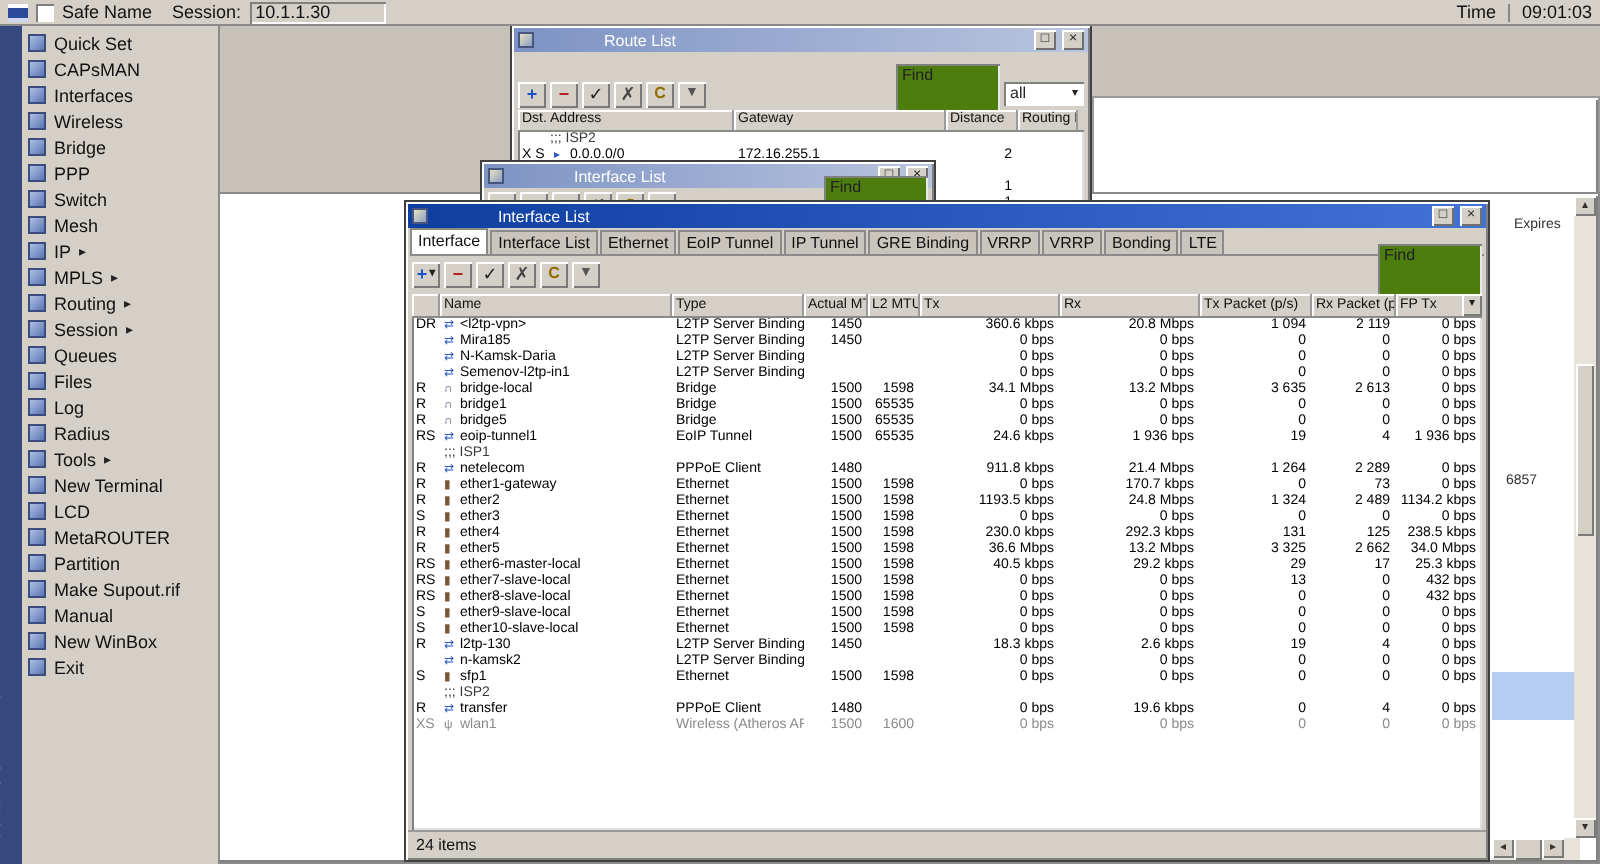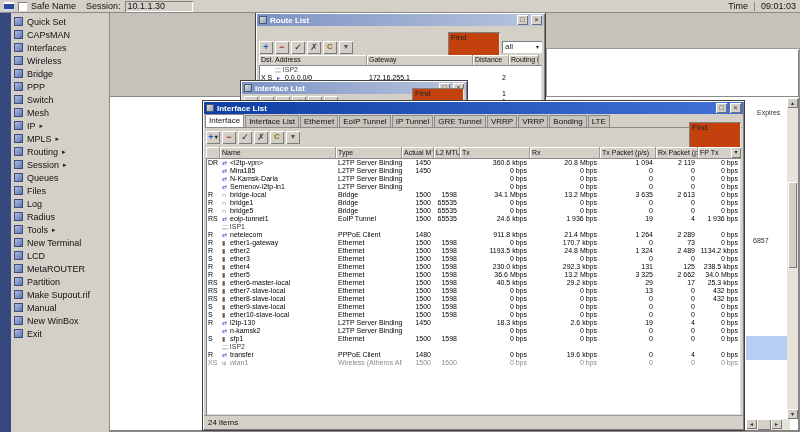--- a/index.html
+++ b/index.html
@@ -26,41 +26,41 @@
   .sb-item{height:13px;display:flex;align-items:center;gap:4px;padding:0 3px;font-size:9px;color:#111;cursor:default;}
   .sb-ic{width:9px;height:9px;flex:0 0 9px;background:linear-gradient(135deg,#aebfe2,#5b76b5);border:1px solid #3c4c7d;box-sizing:border-box;}
   .sb-label{white-space:nowrap;overflow:hidden;}
   .sb-arrow{font-size:7px;color:#222;}
 
   
   .win{position:absolute;background:#d4d0c8;border:1px solid #404040;
        box-shadow:inset 1px 1px 0 #ffffff,inset -1px -1px 0 #808080;box-sizing:border-box;}
   .titlebar{position:absolute;left:1px;top:1px;right:1px;height:12px;display:flex;align-items:center;gap:3px;padding:0 2px;box-sizing:border-box;}
   .titlebar .wicon{width:8px;height:8px;background:linear-gradient(135deg,#e8e0c0,#8aa0c8);border:1px solid #46567e;box-sizing:border-box;}
-  .titlebar .wtitle{font-size:8px;font-weight:bold;flex:1;white-space:nowrap;overflow:hidden;}
+  .titlebar .wtitle{font-size:8px;font-weight:normal;flex:1;white-space:nowrap;overflow:hidden;margin-left:32px;}
   .titlebar.active{background:linear-gradient(90deg,#0d3ea0,#4272d6);color:#fff;}
   .titlebar.inactive{background:linear-gradient(90deg,#7d93c4,#b9c5de);color:#fff;}
   .wbtn{width:11px;height:10px;background:#d4d0c8;box-shadow:inset 1px 1px 0 #fff,inset -1px -1px 0 #6f6f6f;
         color:#222;font-size:7px;line-height:10px;text-align:center;}
 
   .tabs{position:absolute;left:2px;right:2px;display:flex;align-items:flex-end;gap:1px;border-bottom:1px solid #8a8a8a;box-sizing:border-box;}
   .tab{font-size:8px;padding:1px 3px;background:#c9c5bd;border:1px solid #8a8a8a;border-bottom:none;color:#111;white-space:nowrap;}
   .tab.active{background:#fff;padding-bottom:2px;}
 
   .toolbar{position:absolute;left:3px;right:3px;display:flex;align-items:center;gap:2px;}
   .tbtn{width:14px;height:13px;background:#d4d0c8;box-shadow:inset 1px 1px 0 #fff,inset -1px -1px 0 #7a7a7a;
         font-size:9px;line-height:12px;text-align:center;color:#333;display:flex;align-items:center;justify-content:center;gap:1px;}
   .tbtn .caret{font-size:6px;color:#222;}
   [data-name="add-button"]{color:#1d53c6;font-weight:bold;}
   [data-name="remove-button"]{color:#b02020;font-weight:bold;}
   [data-name="enable-button"]{color:#222;}
   [data-name="disable-button"]{color:#444;}
   [data-name="comment-button"]{color:#946f00;font-weight:bold;font-size:8px;}
   [data-name="filter-button"]{color:#555;font-size:7px;}
-  .findbox{margin-left:auto;width:46px;height:30px;background:#c2410c;box-shadow:inset 1px 1px 0 #808080,inset -1px -1px 0 #e8e8e8;
+  .findbox{margin-left:auto;width:46px;height:30px;background:#4d7c0f;box-shadow:inset 1px 1px 0 #808080,inset -1px -1px 0 #e8e8e8;
            font-size:8px;line-height:12px;padding:0 3px;color:#222;box-sizing:content-box;}
   .scopebox{width:34px;height:12px;background:#fff;box-shadow:inset 1px 1px 0 #808080;font-size:8px;line-height:12px;
             padding:0 3px;color:#222;display:flex;align-items:center;justify-content:space-between;}
   .scopebox .caret{font-size:6px;}
 
   .list{position:absolute;background:#fff;box-shadow:inset 1px 1px 0 #808080,inset -1px -1px 0 #e0e0e0;overflow:hidden;}
   .hrow{display:flex;height:11px;background:#d4d0c8;border-bottom:1px solid #8a8a8a;position:relative;}
   .hcell{font-size:7px;line-height:11px;padding-left:2px;color:#111;border-right:1px solid #9a9a9a;
          box-shadow:inset 1px 1px 0 #fff;white-space:nowrap;overflow:hidden;box-sizing:border-box;flex:0 0 auto;}
   .colchooser{position:absolute;right:0;top:0;width:10px;height:11px;font-size:6px;line-height:11px;text-align:center;
@@ -336,21 +336,21 @@
       <span class="wtitle" data-name="window-title">Interface List</span>
       <span class="wbtn" data-name="maximize-button">□</span>
       <span class="wbtn" data-name="close-icon">×</span>
     </div>
     <div class="tabs" id="if-tabs" data-name="interface-tabs">
         <div class="tab active" data-name="tab-interface">Interface</div>
         <div class="tab" data-name="tab-interface-list">Interface List</div>
         <div class="tab" data-name="tab-ethernet">Ethernet</div>
         <div class="tab" data-name="tab-eoip-tunnel">EoIP Tunnel</div>
         <div class="tab" data-name="tab-ip-tunnel">IP Tunnel</div>
-        <div class="tab" data-name="tab-gre-tunnel">GRE Tunnel</div>
+        <div class="tab" data-name="tab-gre-tunnel">GRE Binding</div>
         <div class="tab" data-name="tab-vlan">VRRP</div>
         <div class="tab" data-name="tab-vrrp">VRRP</div>
         <div class="tab" data-name="tab-bonding">Bonding</div>
         <div class="tab" data-name="tab-lte">LTE</div>
       </div>
     <div class="toolbar" id="if-toolbar" data-name="interface-toolbar">
         <div class="tbtn" data-name="add-button">+<span class="caret" data-name="dropdown-caret-icon">▾</span></div>
         <div class="tbtn" data-name="remove-button">−</div>
         <div class="tbtn" data-name="enable-button">✓</div>
         <div class="tbtn" data-name="disable-button">✗</div>

